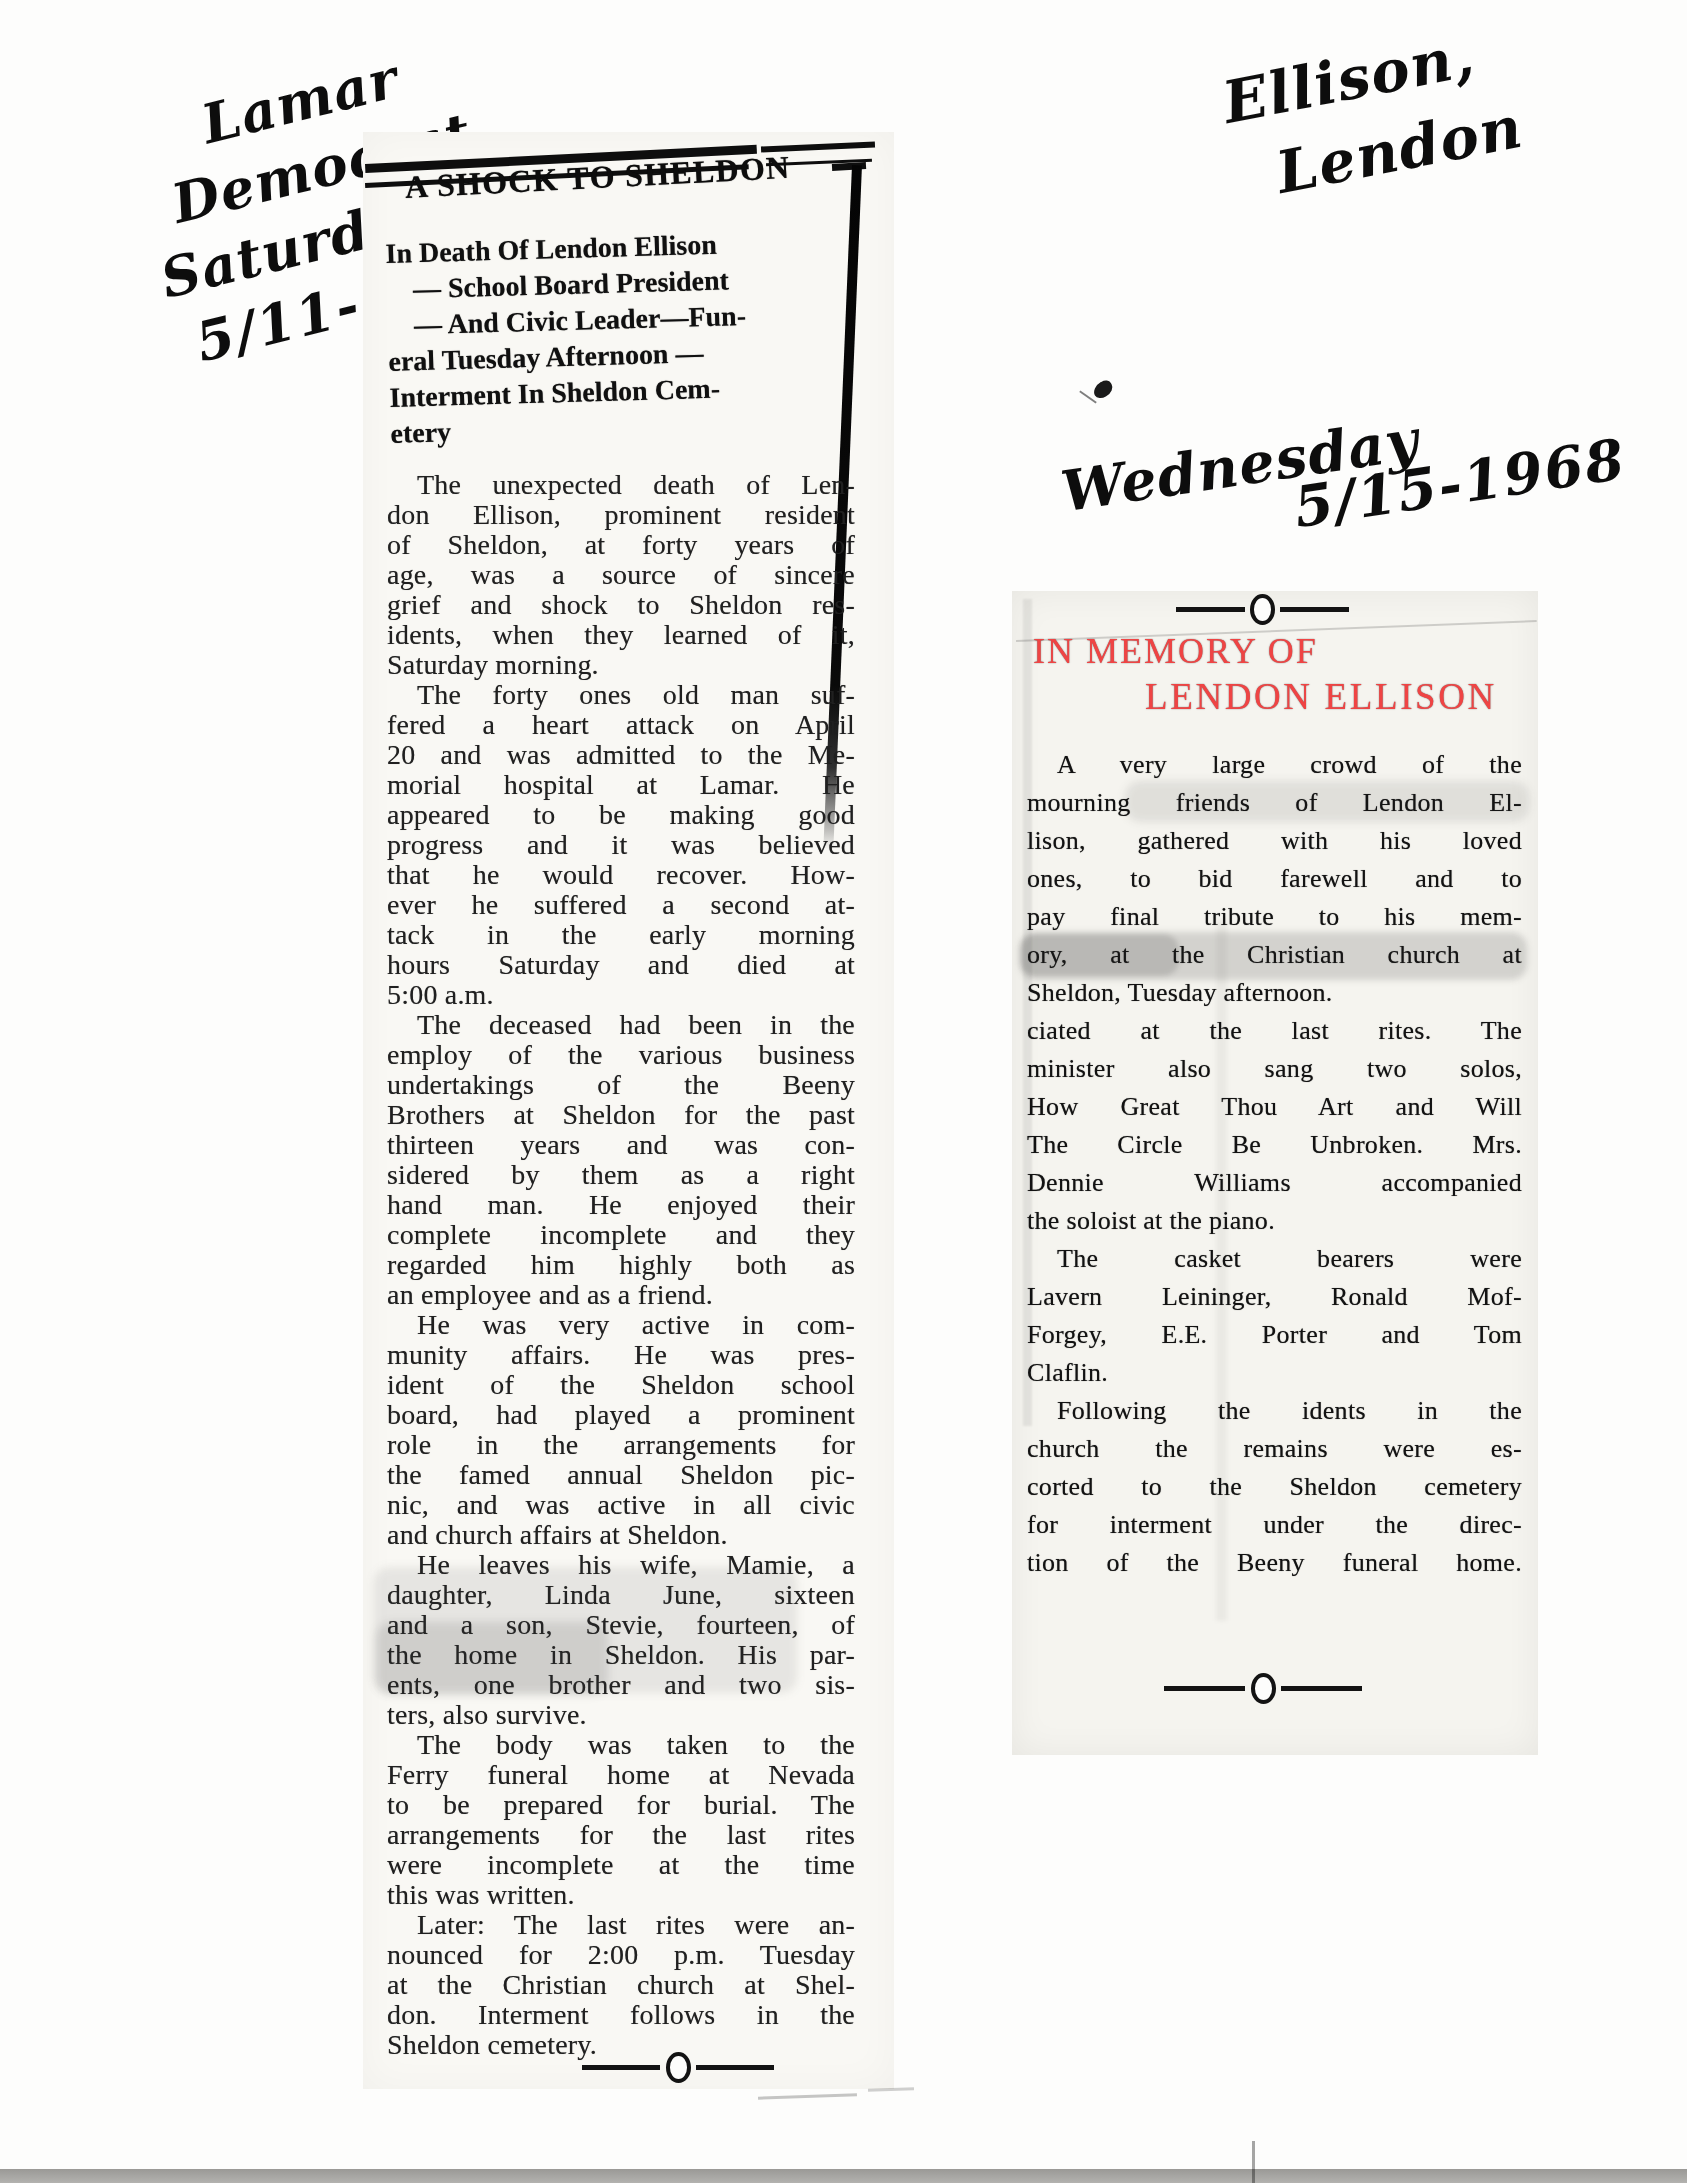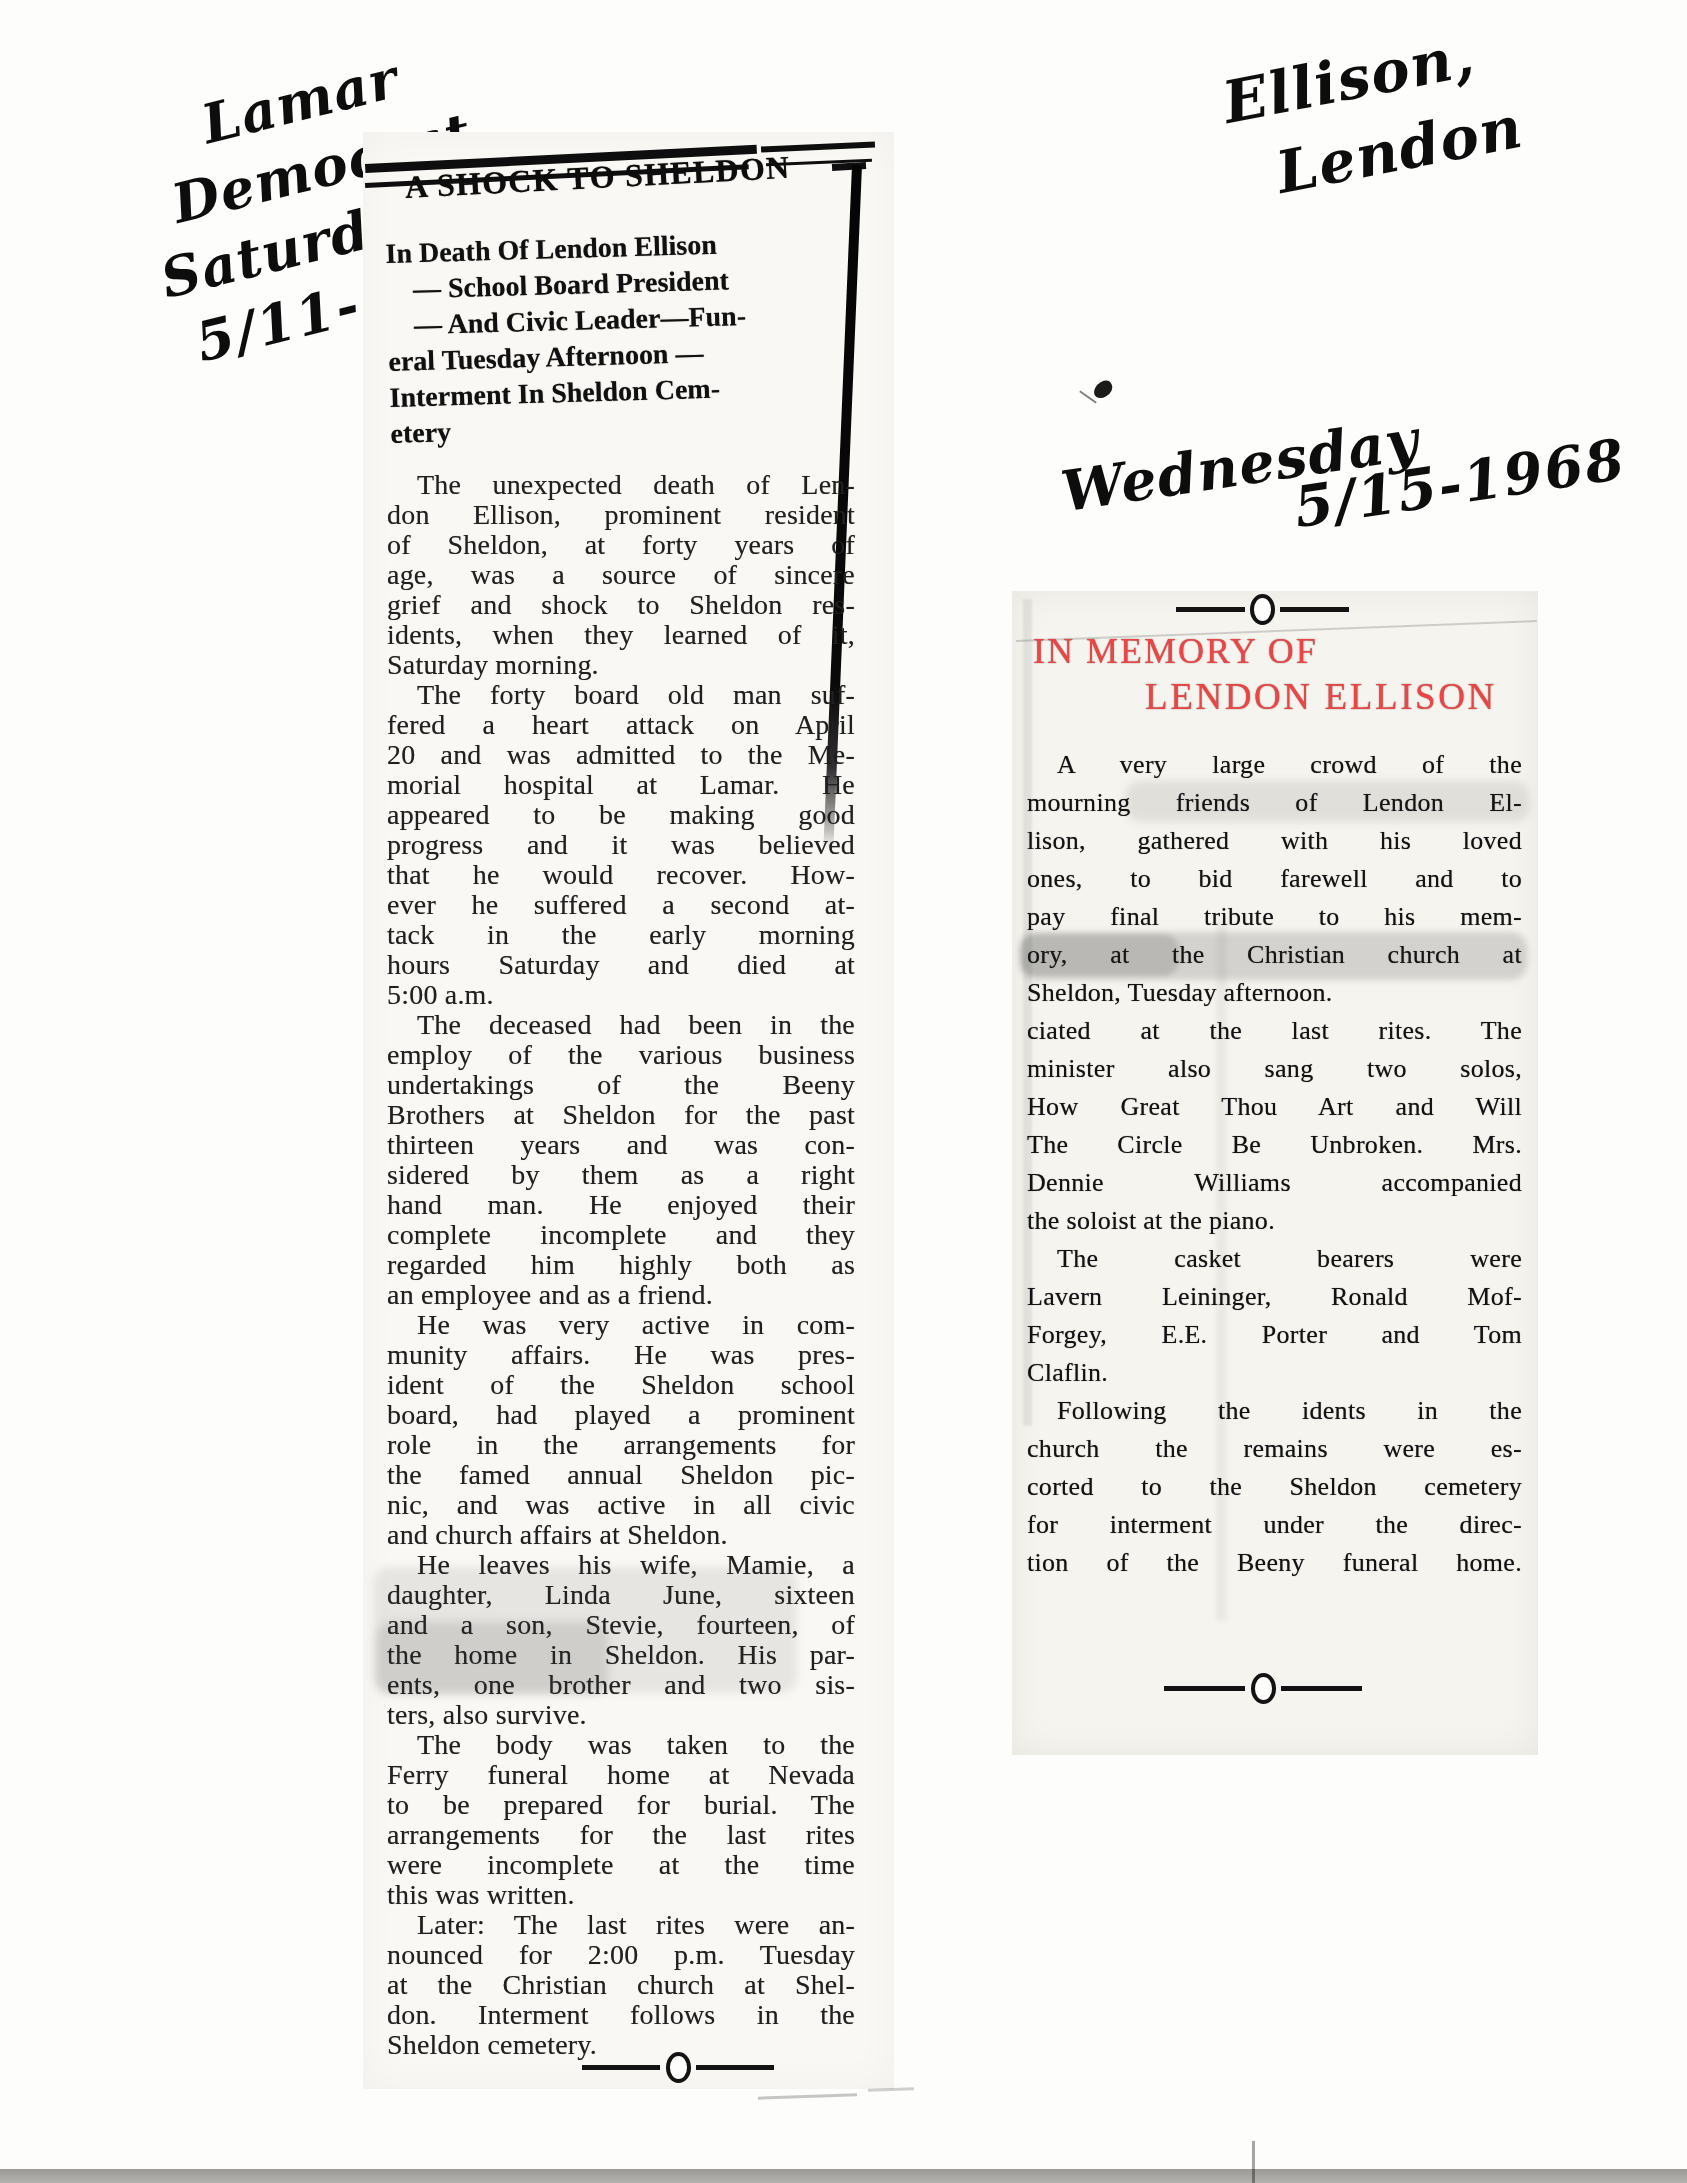--- a/index.html
+++ b/index.html
@@ -119,21 +119,21 @@
 
 <div class="abs np lbody" style="left:387px;top:470px;width:468px;">
 
 <div class="line ind">The unexpected death of Len-</div>
     <div class="line">don Ellison, prominent resident</div>
     <div class="line">of Sheldon, at forty years of</div>
     <div class="line">age, was a source of sincere</div>
     <div class="line">grief and shock to Sheldon res-</div>
     <div class="line">idents, when they learned of it,</div>
     <div class="line last">Saturday morning.</div>
-    <div class="line ind">The forty board old man suf-</div>
+    <div class="line ind">The forty ones old man suf-</div>
     <div class="line">fered a heart attack on April</div>
     <div class="line">20 and was admitted to the Me-</div>
     <div class="line">morial hospital at Lamar. He</div>
     <div class="line">appeared to be making good</div>
     <div class="line">progress and it was believed</div>
     <div class="line">that he would recover. How-</div>
     <div class="line">ever he suffered a second at-</div>
     <div class="line">tack in the early morning</div>
     <div class="line">hours Saturday and died at</div>
     <div class="line last">5:00 a.m.</div>

